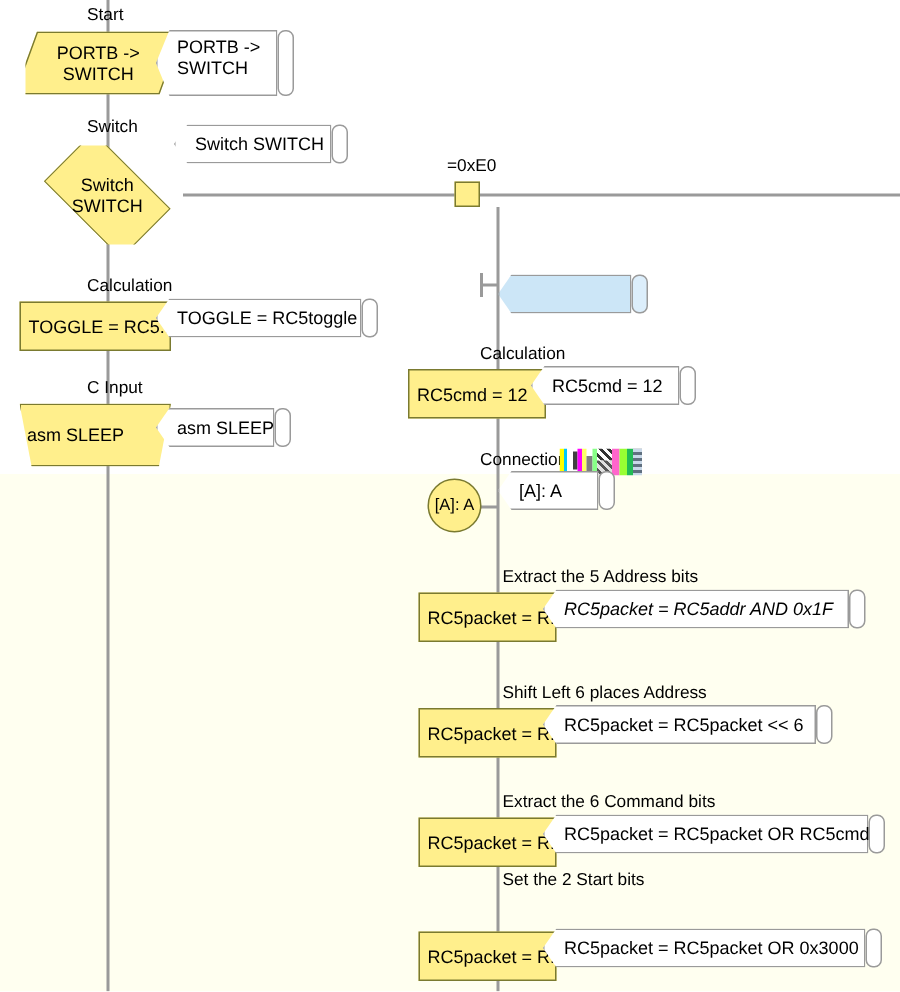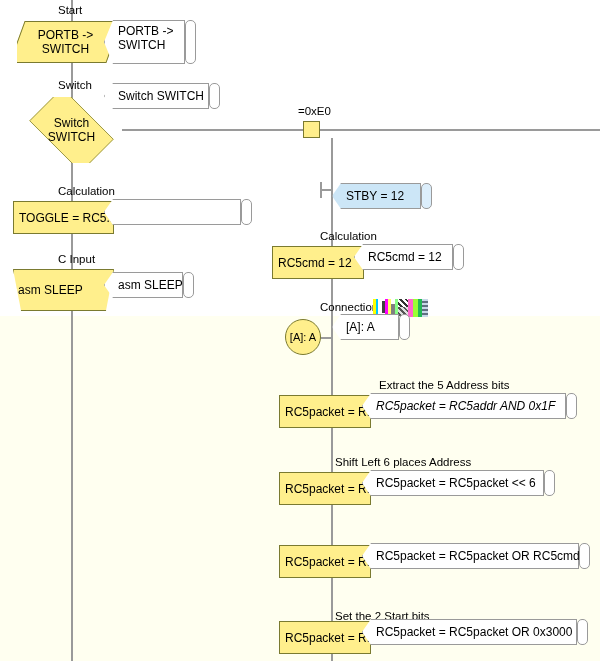--- a/index.html
+++ b/index.html
@@ -183,21 +183,21 @@
     <div class="cbody" style="clip-path:polygon(0% 50%, 9px 0%, 100% 0%, 100% 100%, 9px 100%);"></div>
     <div class="croll" style="height:44px;"></div>
     <div class="ctxt" style="display:block; padding-top:4px;">
       <div>PORTB -&gt;</div>
       <div>SWITCH</div>
     </div>
   </div>
 
   <div class="node-label" style="left:58px; top:79px;">Switch</div>
 
-  <div class="comment" style="left:104px; top:83px; width:116px;">
+  <div class="comment" style="left:116px; top:83px; width:116px;">
     <div class="cbody"></div>
     <div class="croll"></div>
     <div class="ctxt">Switch SWITCH</div>
   </div>
 
   <div class="shape diamond" style="left:20px; top:97px; width:103px; height:66px;">
     <div class="dia-bg"></div>
     <div class="dia-txt">
       <div>Switch</div>
       <div>SWITCH</div>
@@ -208,20 +208,21 @@
 
   <div class="node-label" style="left:58px; top:185px;">Calculation</div>
 
   <div class="shape rect" style="left:13px; top:201px; width:101px; height:33px;">
     <span>TOGGLE = RC5...</span>
   </div>
 
   <div class="comment" style="left:104px; top:199px; width:148px;">
     <div class="cbody"></div>
     <div class="croll"></div>
+    <div class="ctxt">TOGGLE = RC5toggle</div>
   </div>
 
   <div class="node-label" style="left:58px; top:253px;">C Input</div>
 
   <div class="shape trapezoid" style="left:13px; top:269px; width:101px; height:42px;">
     <div class="trz-bg"></div>
     <span class="trz-txt">asm SLEEP</span>
   </div>
 
   <div class="comment" style="left:104px; top:272px; width:90px;">
@@ -235,21 +236,20 @@
   <div class="case-marker" style="left:303px; top:121px;"></div>
 
   <div class="vline" style="left:331px; top:138px; height:523px;"></div>
 
   <div class="stub" style="left:320px; top:189px; width:12px; height:2px;"></div>
   <div class="stub" style="left:320px; top:182px; width:2px; height:16px;"></div>
 
   <div class="comment blue" style="left:332px; top:183px; width:100px;">
     <div class="cbody"></div>
     <div class="croll"></div>
-    <div class="ctxt">STBY = 12</div>
   </div>
 
   <div class="node-label" style="left:320px; top:230px;">Calculation</div>
 
   <div class="shape rect" style="left:272px; top:246px; width:92px; height:33px;">
     <span>RC5cmd = 12</span>
   </div>
 
   <div class="comment" style="left:354px; top:244px; width:110px;">
     <div class="cbody"></div>
@@ -284,50 +284,51 @@
   <div class="shape ellipse" style="left:285px; top:319px; width:36px; height:36px;">
     <span>[A]: A</span>
   </div>
 
   <div class="comment" style="left:332px; top:314px; width:78px;">
     <div class="cbody"></div>
     <div class="croll"></div>
     <div class="ctxt">[A]: A</div>
   </div>
 
-  <div class="node-label" style="left:335px; top:379px;margin-left:44px;">Extract the 5 Address bits</div>
+  <div class="node-label" style="left:335px; top:379px;">Extract the 5 Address bits</div>
   <div class="shape rect" style="left:279px; top:395px; width:92px; height:33px;">
     <span>RC5packet = R...</span>
   </div>
   <div class="comment" style="left:362px; top:393px; width:215px;font-style:italic;">
     <div class="cbody"></div>
     <div class="croll"></div>
     <div class="ctxt">RC5packet = RC5addr AND 0x1F</div>
   </div>
 
   <div class="node-label" style="left:335px; top:456px;">Shift Left 6 places Address</div>
   <div class="shape rect" style="left:279px; top:472px; width:92px; height:33px;">
     <span>RC5packet = R...</span>
   </div>
   <div class="comment" style="left:362px; top:470px; width:193px;">
     <div class="cbody"></div>
     <div class="croll"></div>
     <div class="ctxt">RC5packet = RC5packet &lt;&lt; 6</div>
   </div>
 
+  <div class="node-label" style="left:335px; top:529px;">Extract the 6 Command bits</div>
   <div class="shape rect" style="left:279px; top:545px; width:92px; height:33px;">
     <span>RC5packet = R...</span>
   </div>
   <div class="comment" style="left:362px; top:543px; width:228px;">
     <div class="cbody"></div>
     <div class="croll"></div>
     <div class="ctxt">RC5packet = RC5packet OR RC5cmd</div>
   </div>
 
-  <div class="node-label" style="left:335px; top:610px;">Set the 2 Start bits</div>
+  <div class="node-label" style="left:335px; top:581px;">Set the 2 Start bits</div>
   <div class="shape rect" style="left:279px; top:621px; width:92px; height:33px;">
     <span>RC5packet = R...</span>
   </div>
   <div class="comment" style="left:362px; top:619px; width:226px;">
     <div class="cbody"></div>
     <div class="croll"></div>
     <div class="ctxt">RC5packet = RC5packet OR 0x3000</div>
   </div>
 
 </div>

